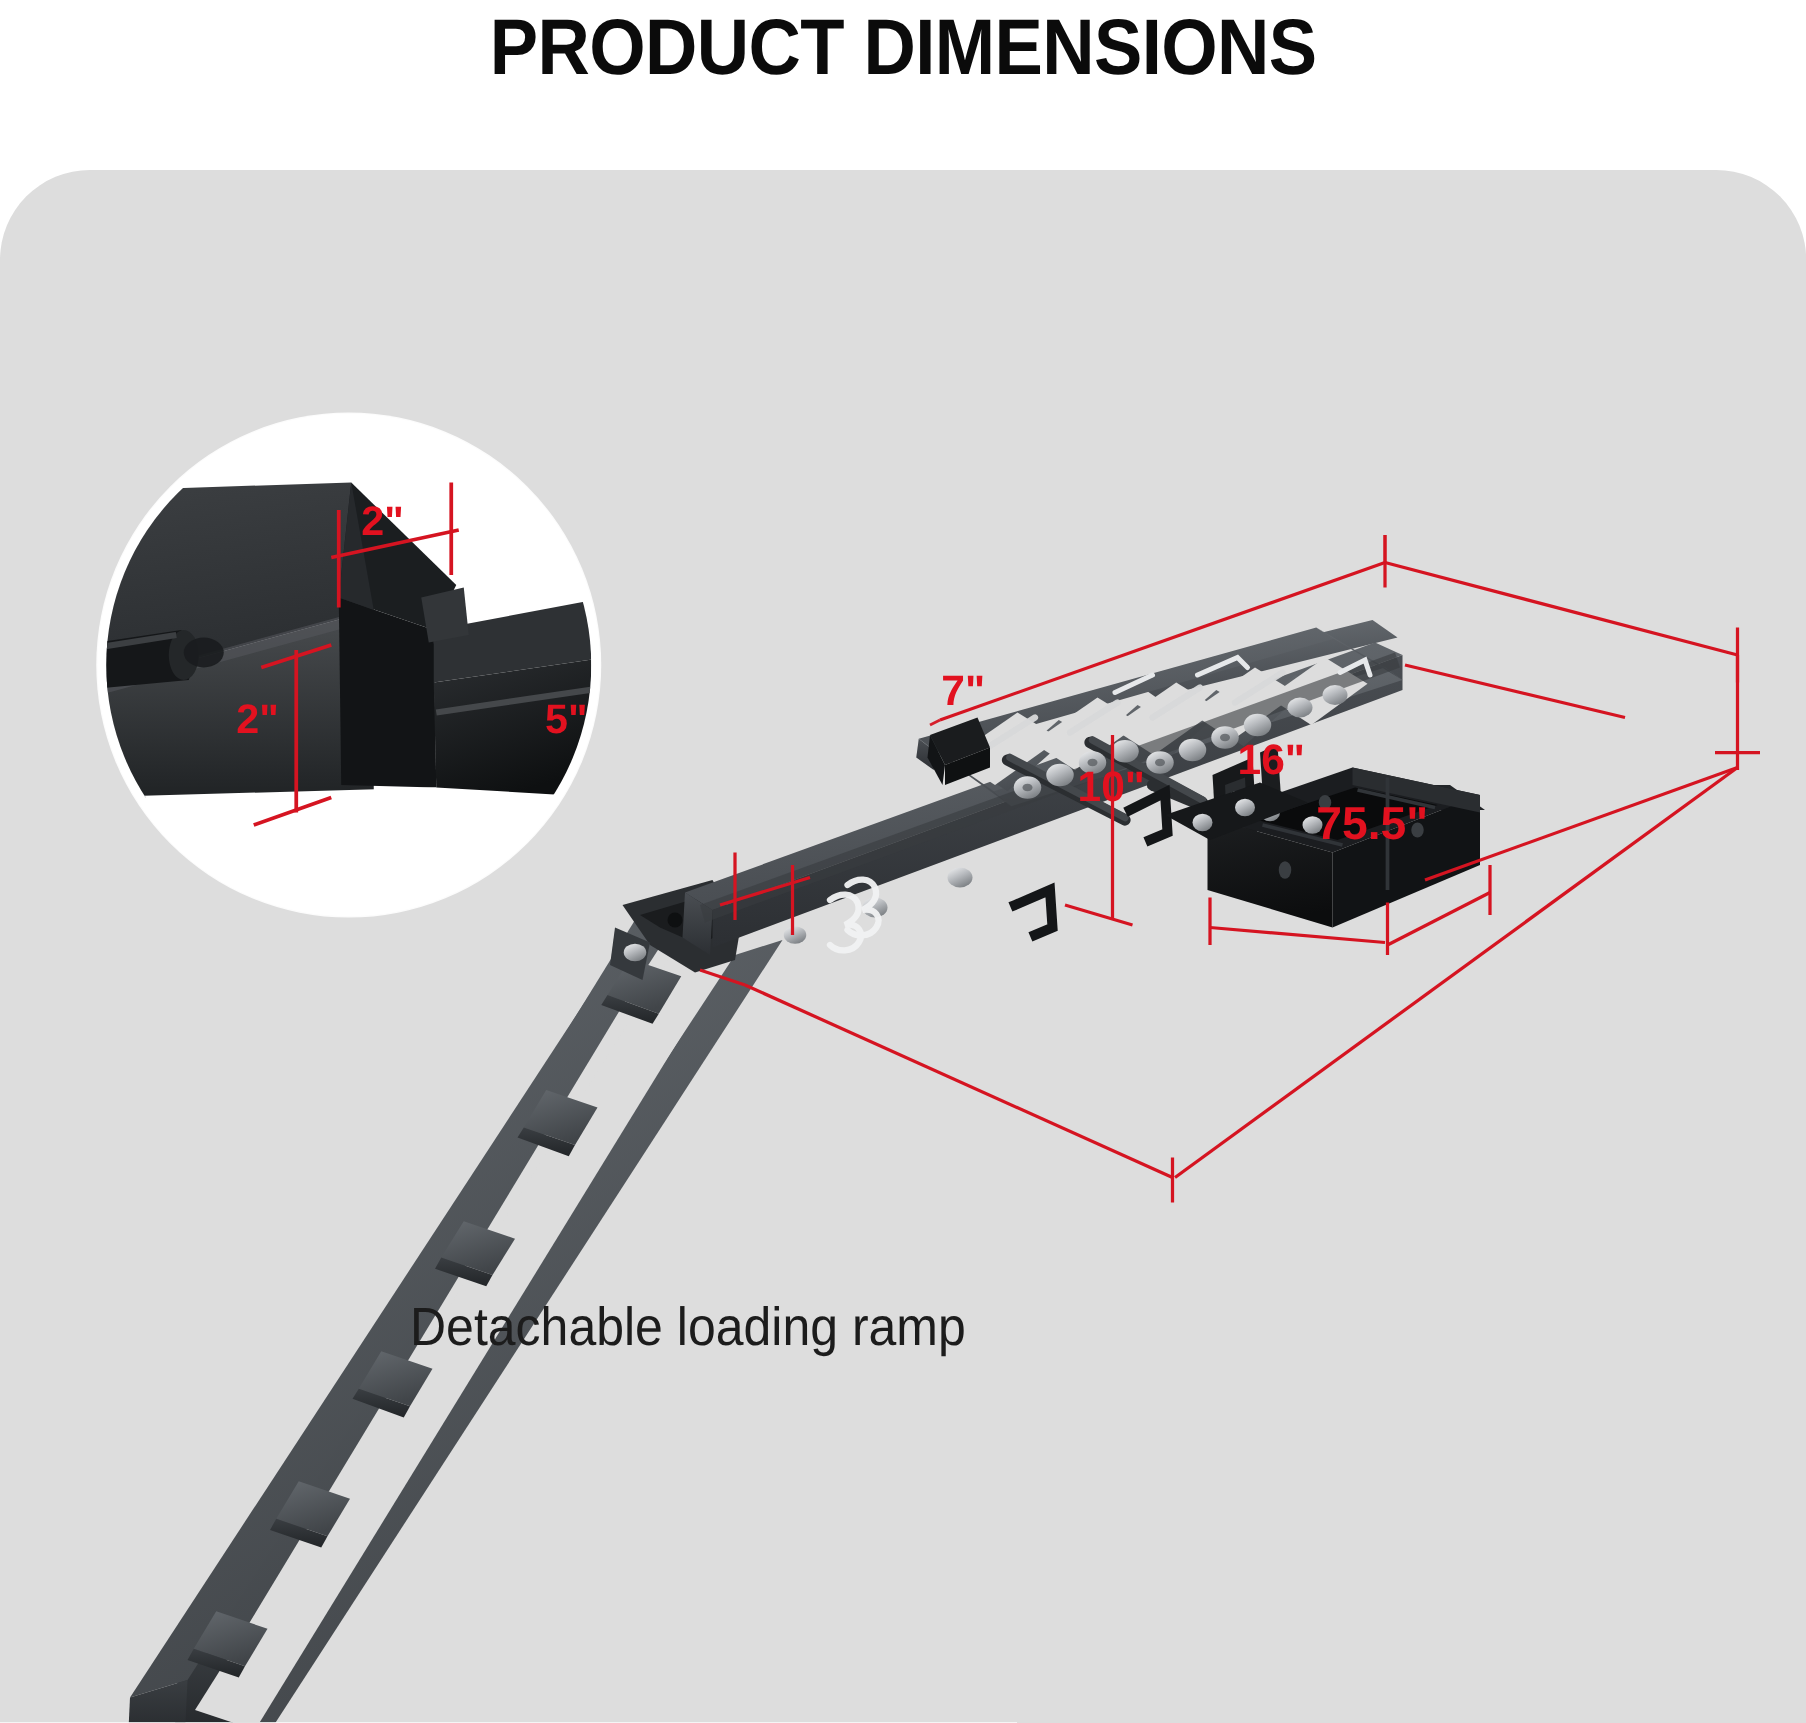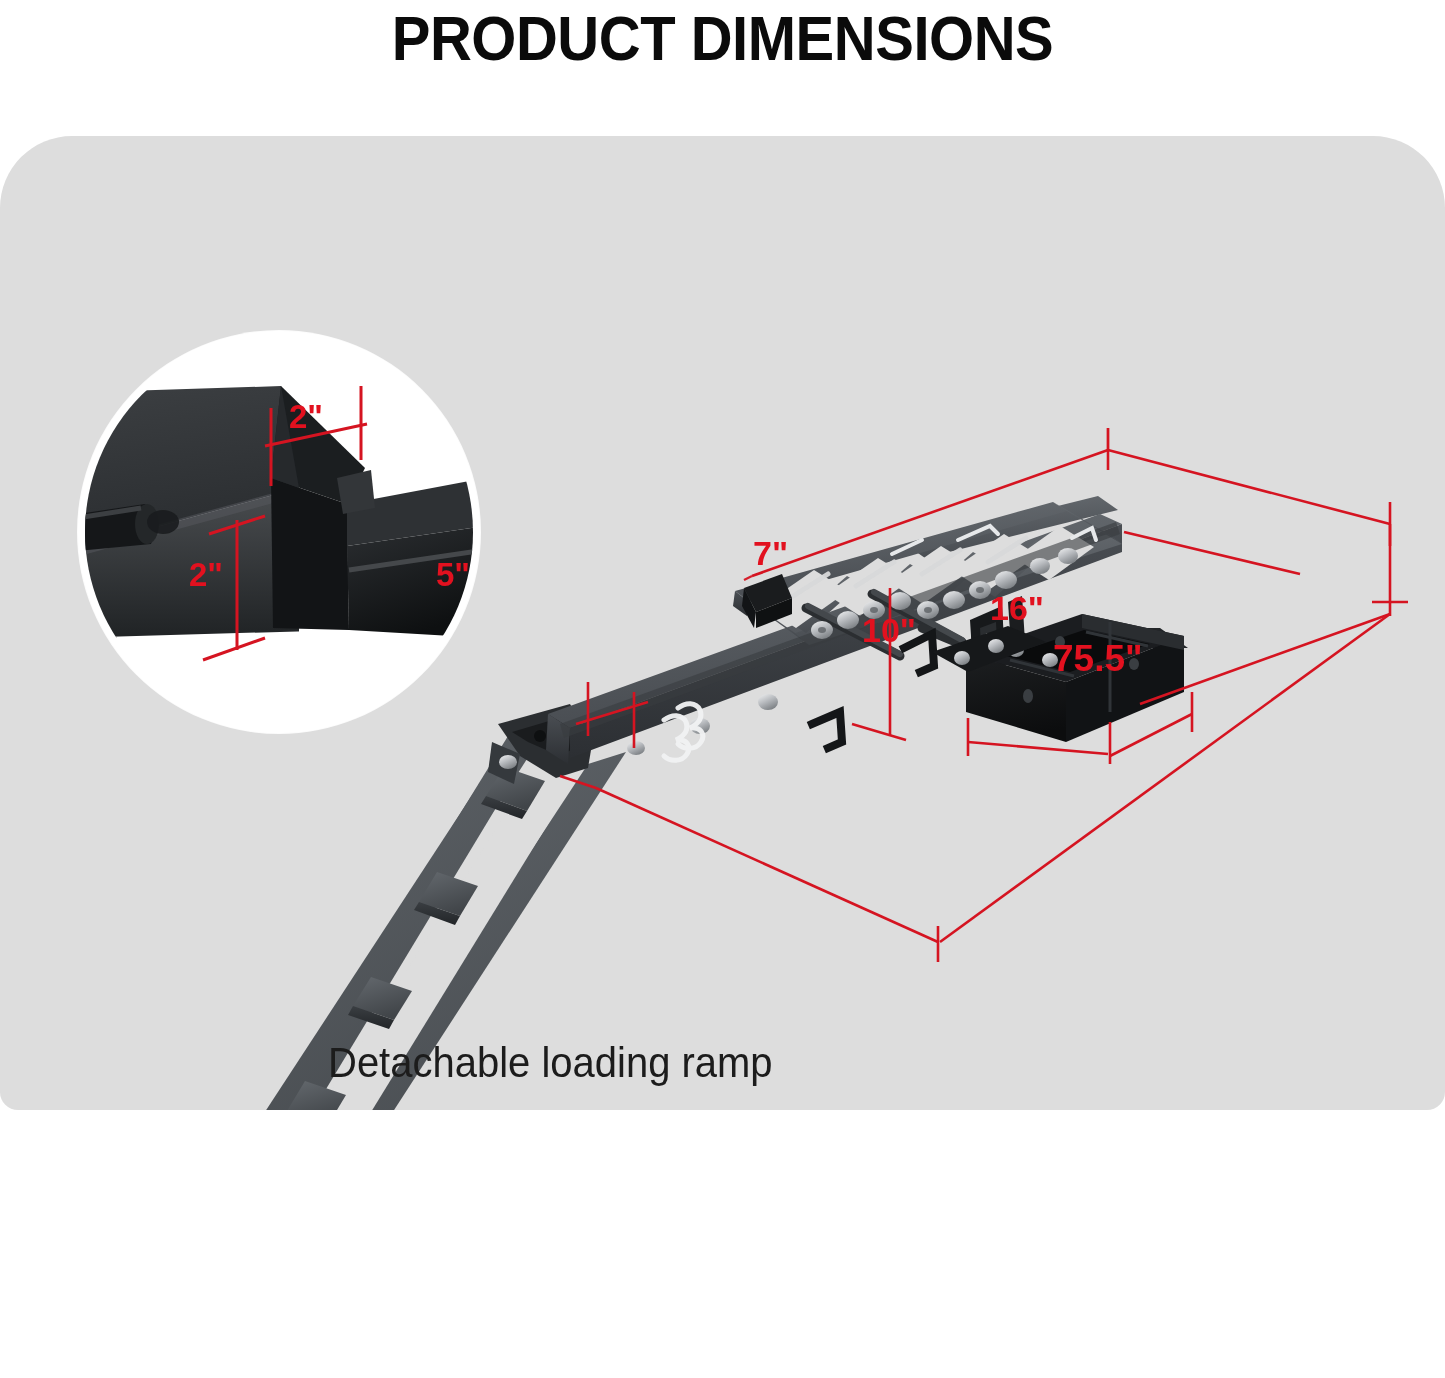--- a/index.html
+++ b/index.html
@@ -6,24 +6,23 @@
     margin: 0;
     padding: 0;
     background: #ffffff;
   }
   body {
     font-family: "Liberation Sans", sans-serif;
   }
   #stage {
     position: relative;
     width: 1445px;
-    height: 1110px;
+    height: 1378px;
     background: #ffffff;
     overflow: hidden;
-    border-radius: 18px;
   }
 
   
   #title {
     position: absolute;
     left: 0;
     top: 2px;
     width: 1445px;
     text-align: center;
     font-family: "Liberation Sans", sans-serif;

